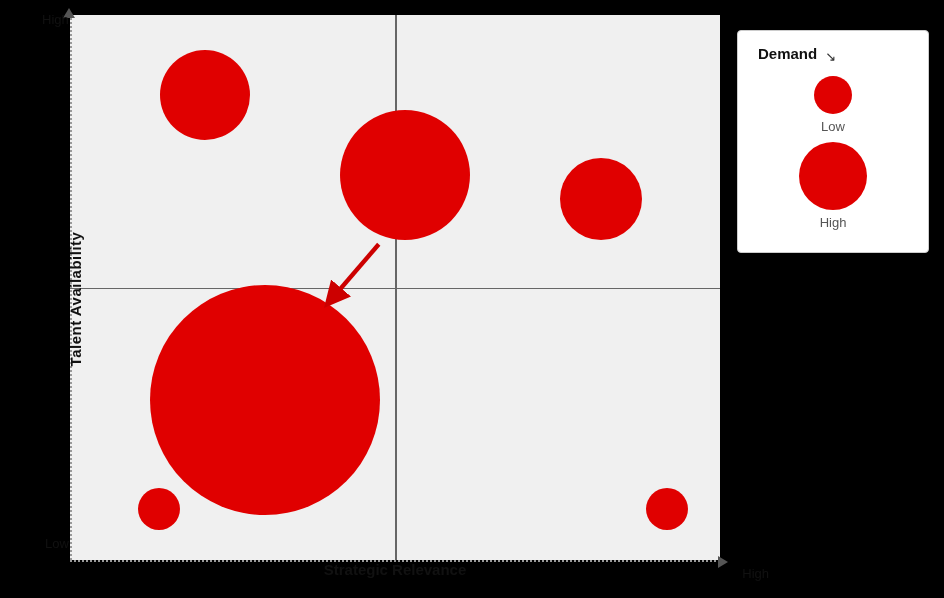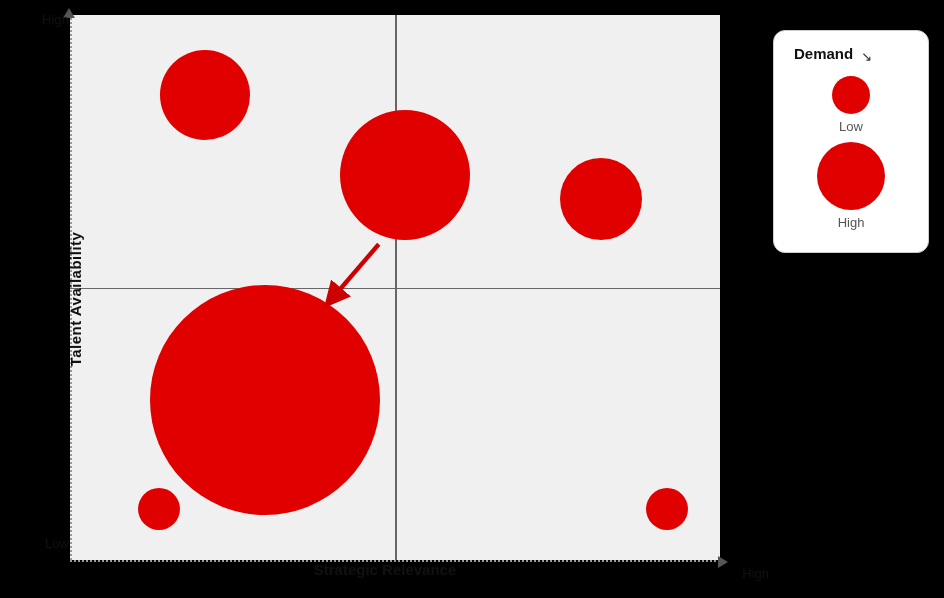--- a/index.html
+++ b/index.html
@@ -58,21 +58,21 @@
       transform: translateY(-50%) rotate(-90deg);
       font-size: 15px;
       font-weight: 600;
       color: #111;
       white-space: nowrap;
       letter-spacing: 0.5px;
     }
     .axis-label-x {
       position: absolute;
       bottom: 20px;
-      left: 60px;
+      left: 70px;
       width: 650px;
       text-align: center;
       font-size: 15px;
       font-weight: 600;
       color: #111;
     }
     
     .label-high-y {
       position: absolute;
       left: 42px;
@@ -136,24 +136,24 @@
     .bubble {
       position: absolute;
       border-radius: 50%;
       background: #e00000;
     }
     
     .legend-box {
       position: absolute;
       top: 30px;
       right: 15px;
-      width: 156px;
+      width: 192px;
       background: #fff;
       border: 1.5px solid #ccc;
-      border-radius: 12px;
+      border-radius: 4px;
       padding: 14px 20px 18px 20px;
       box-shadow: 2px 2px 8px rgba(0,0,0,0.15);
     }
     .legend-title {
       font-size: 15px;
       font-weight: 700;
       color: #111;
       margin-bottom: 6px;
     }
     .legend-arrow {

